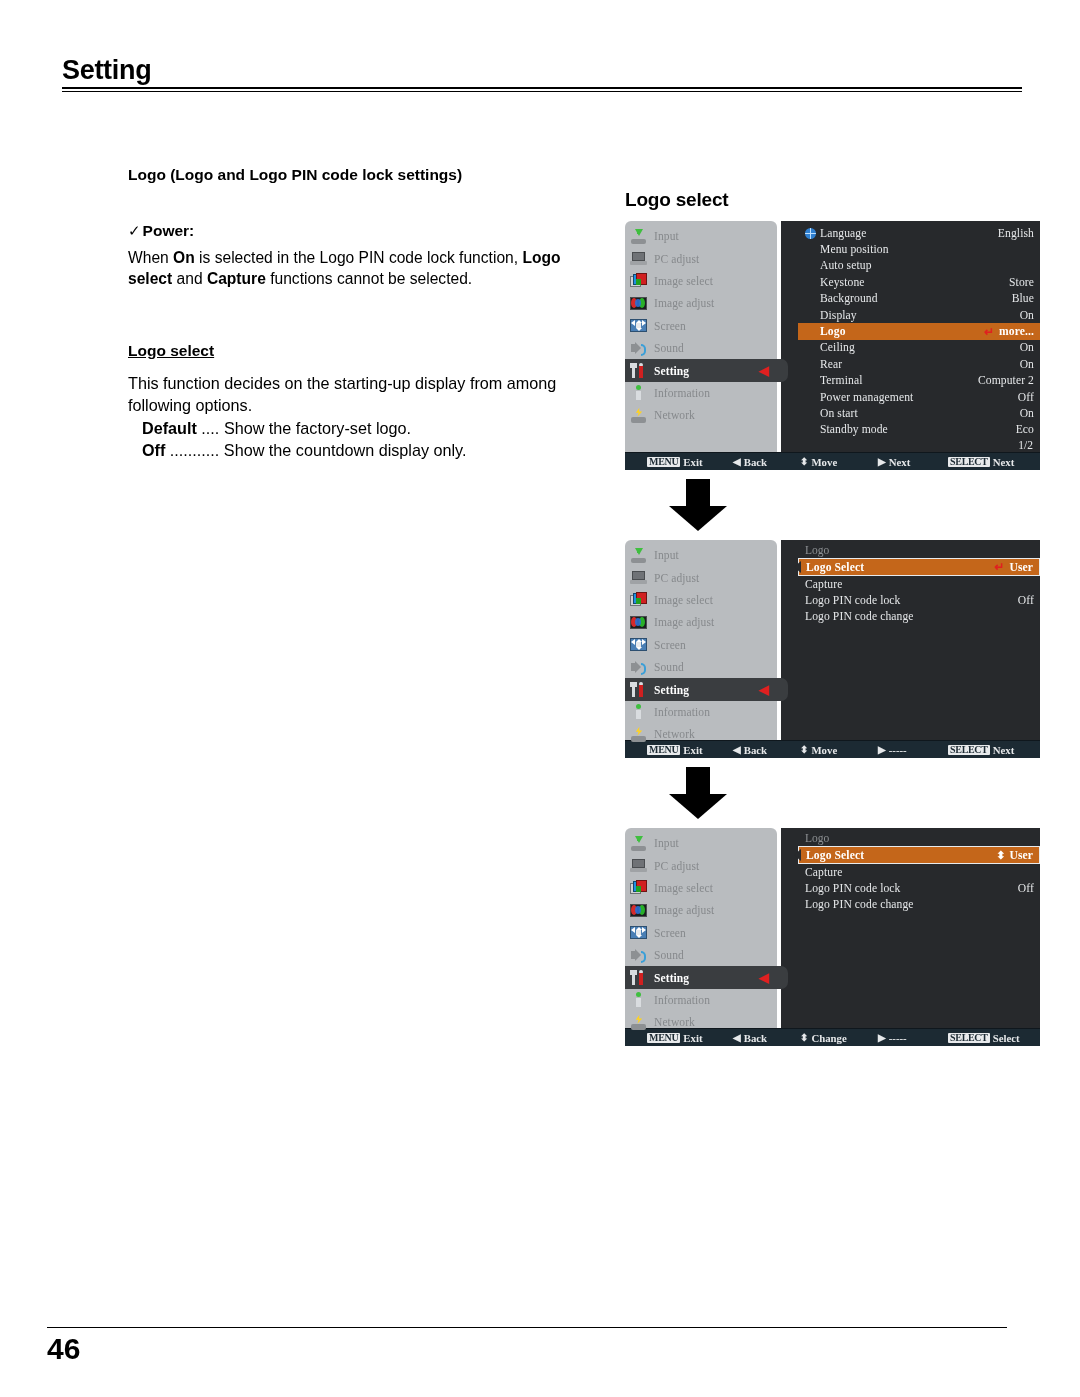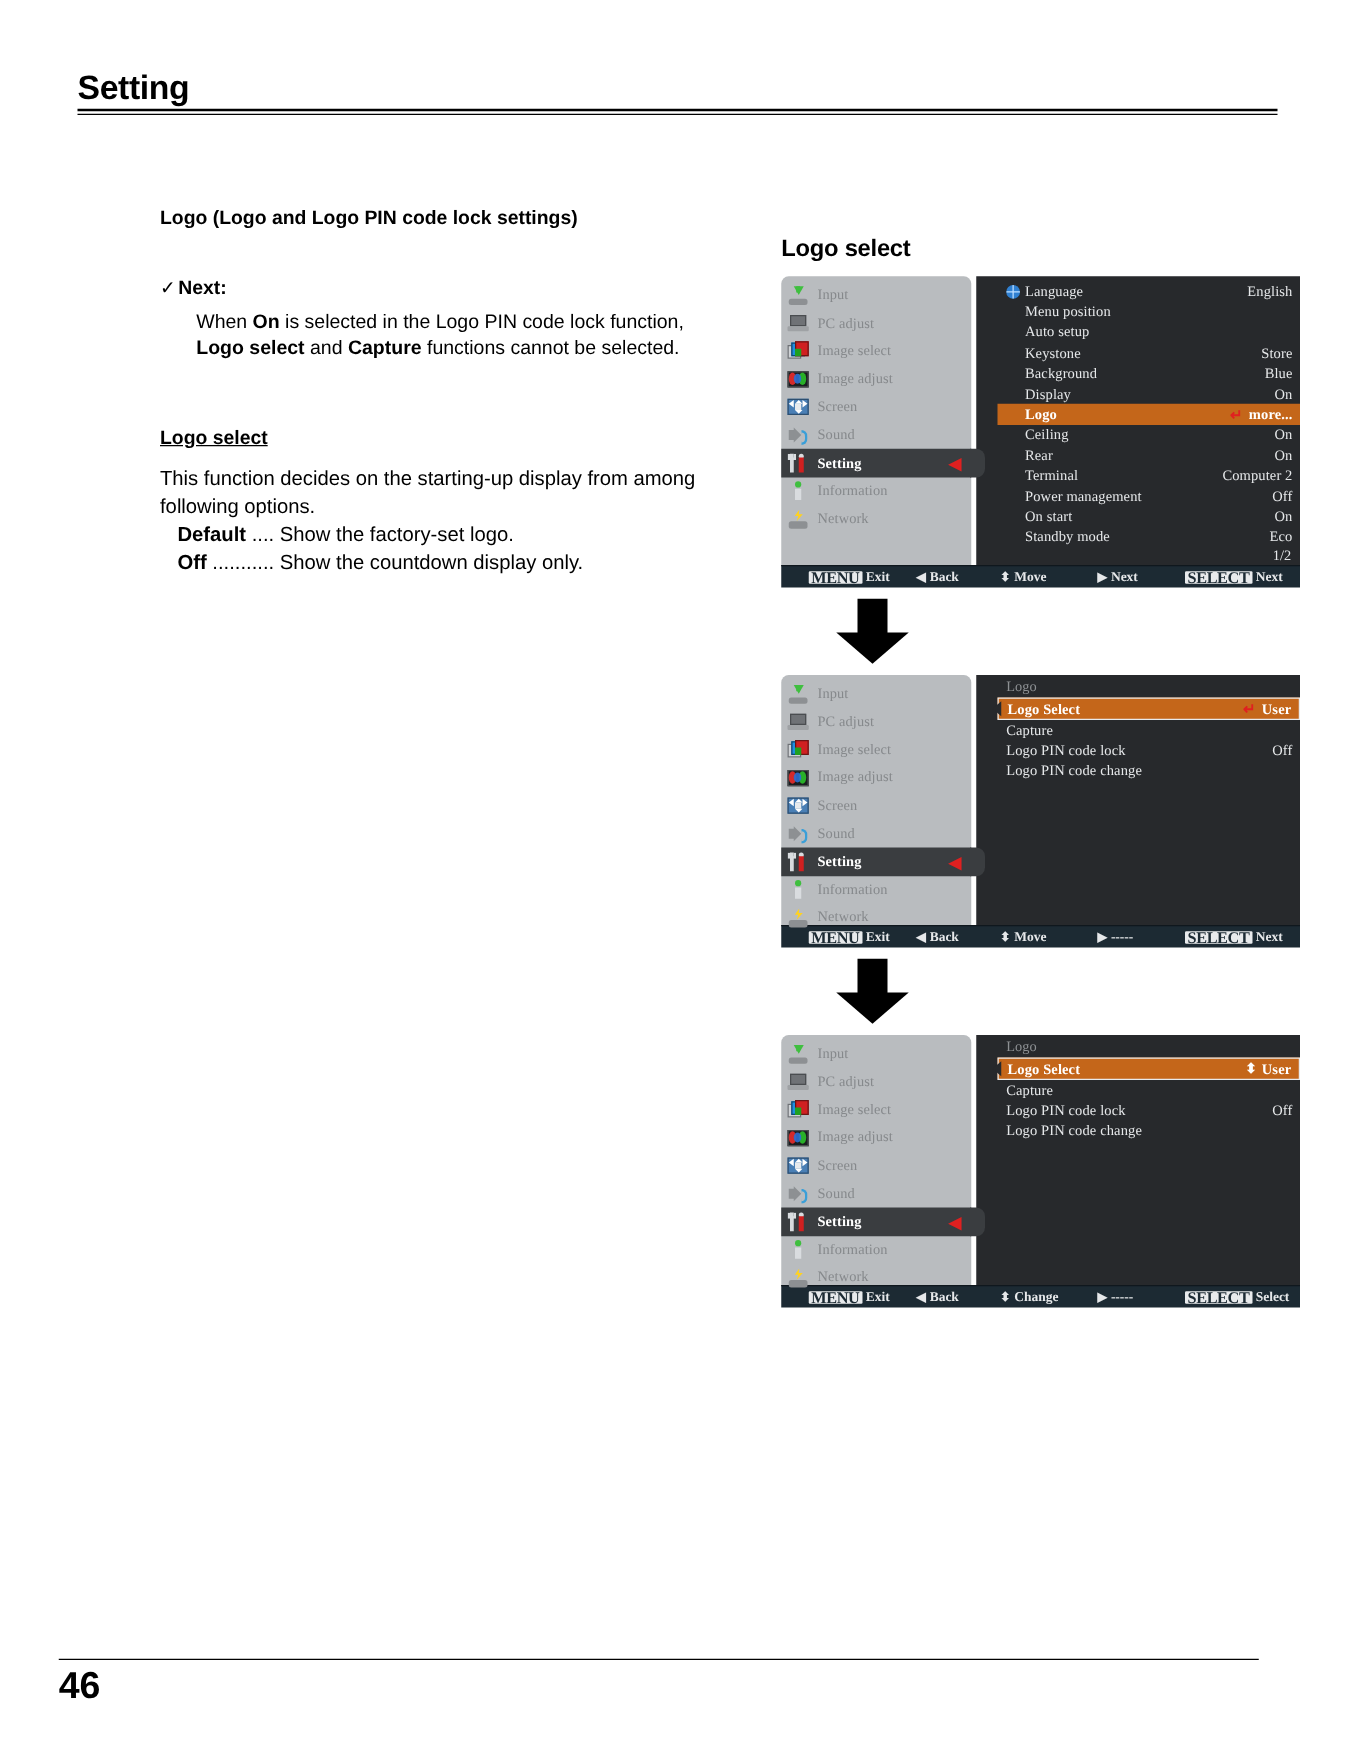--- a/index.html
+++ b/index.html
@@ -87,21 +87,20 @@
     align-items: baseline;
     gap: 2px;
   }
   .check-mark {
     font-size: 15px;
     font-weight: normal;
     line-height: 20px;
   }
   .note-body {
     margin-top: 6px;
-    margin-left: 29px;
     font-size: 15.6px;
     line-height: 21px;
   }
 
   .sub-head {
     margin-top: 52px;
     font-size: 15.5px;
     font-weight: bold;
     text-decoration: underline;
     line-height: 20px;
@@ -337,21 +336,21 @@
     align-items: center;
     font-size: 10.8px;
     color: #e6e8ea;
     font-weight: bold;
     position: relative;
   }
   .bar-cell { position: absolute; display: flex; align-items: center; gap: 3px; white-space: nowrap; }
   .key-chip {
     background: #e8eaec;
     color: #1c2a33;
-    font-size: 13px;
+    font-size: 10px;
     font-weight: bold;
     padding: 0.5px 2px;
     border-radius: 1px;
     letter-spacing: -0.3px;
     line-height: 9px;
   }
   .glyph { font-size: 10px; }
 
   
   .flow-arrow {
@@ -381,21 +380,21 @@
 </div>
 
 <div id="left-col">
 
   <div class="sec-title">Logo (Logo and Logo PIN code lock settings)</div>
 
 
   <div class="note-block">
     <div class="note-head">
       <span class="check-mark">✓</span>
-      <span>Next:</span>
+      <span>Power:</span>
     </div>
     <div class="note-body"><span>When </span><b>On</b><span> is selected in the Logo PIN code lock function,</span> <b>Logo select</b><span> and </span><b>Capture</b><span> functions cannot be selected.</span></div>
   </div>
 
   <div class="sub-head">Logo select</div>
   <div class="sub-para">This function decides on the starting-up display from among following options.</div>
 
   <div class="opt-list">
     <div class="opt-row"><b>Default</b><span> .... </span><span>Show the factory-set logo.</span></div>
     <div class="opt-row"><b>Off</b><span> ........... </span><span>Show the countdown display only.</span></div>

